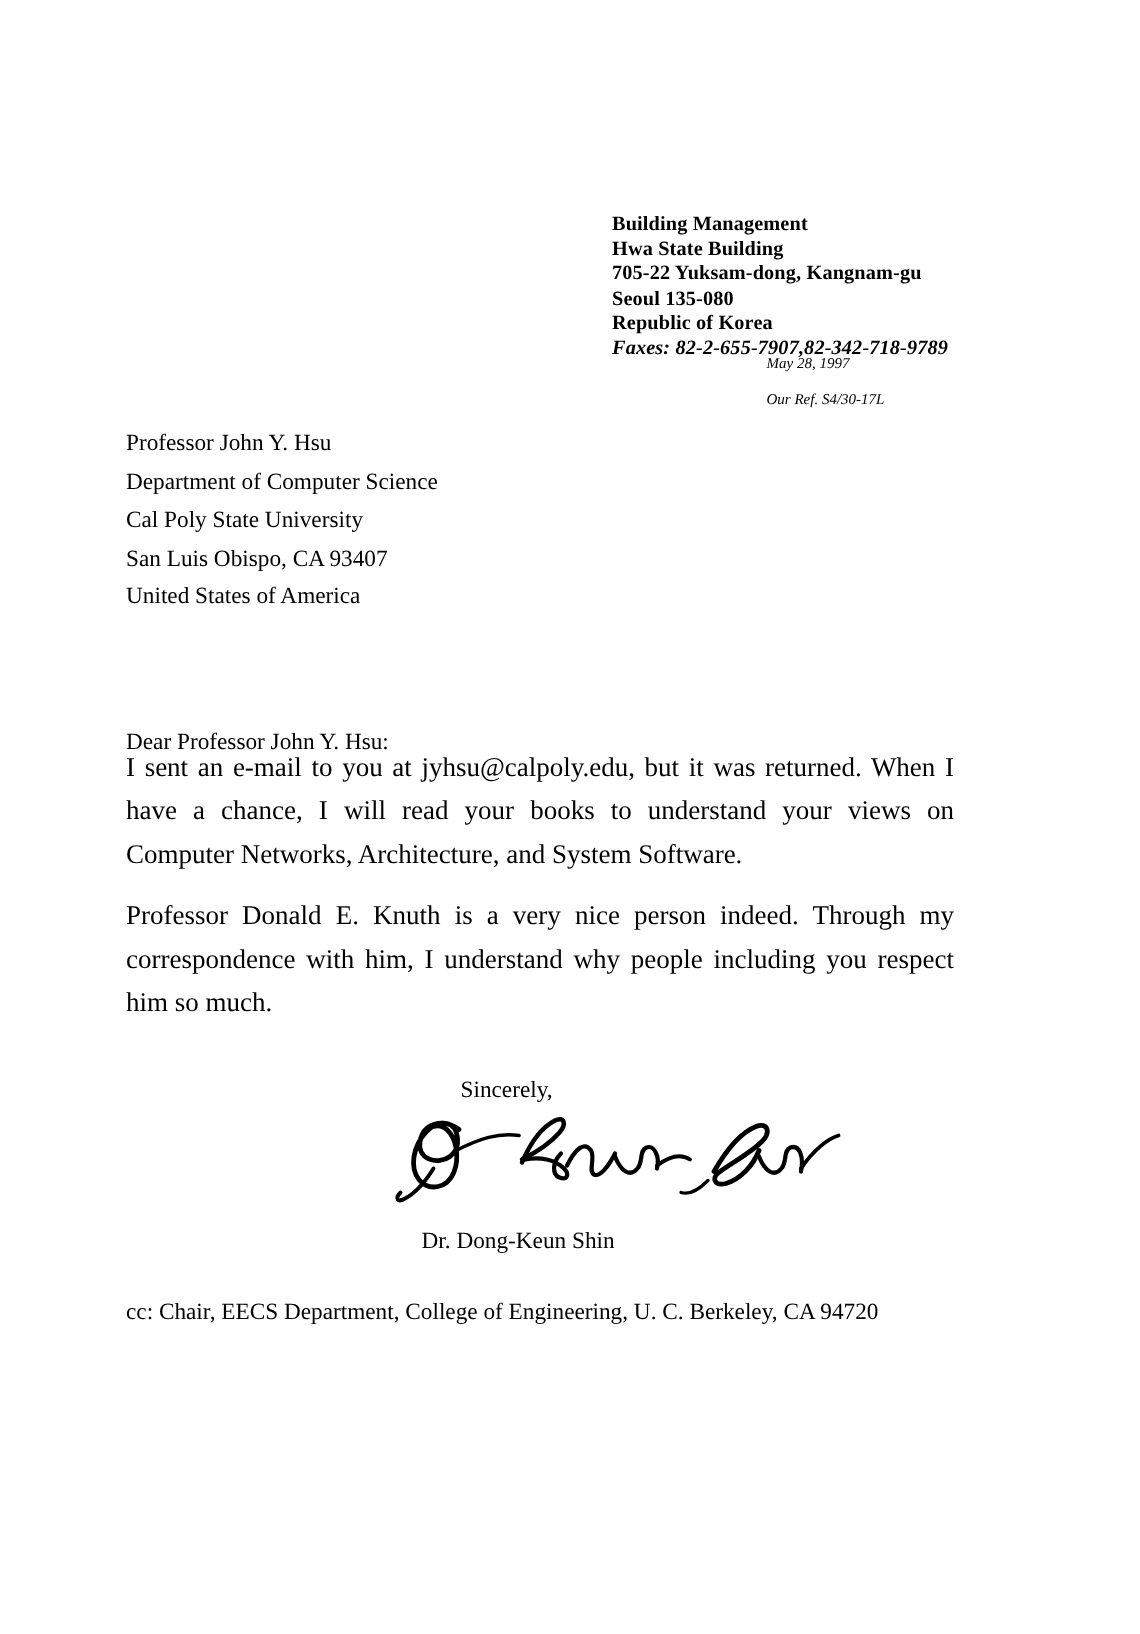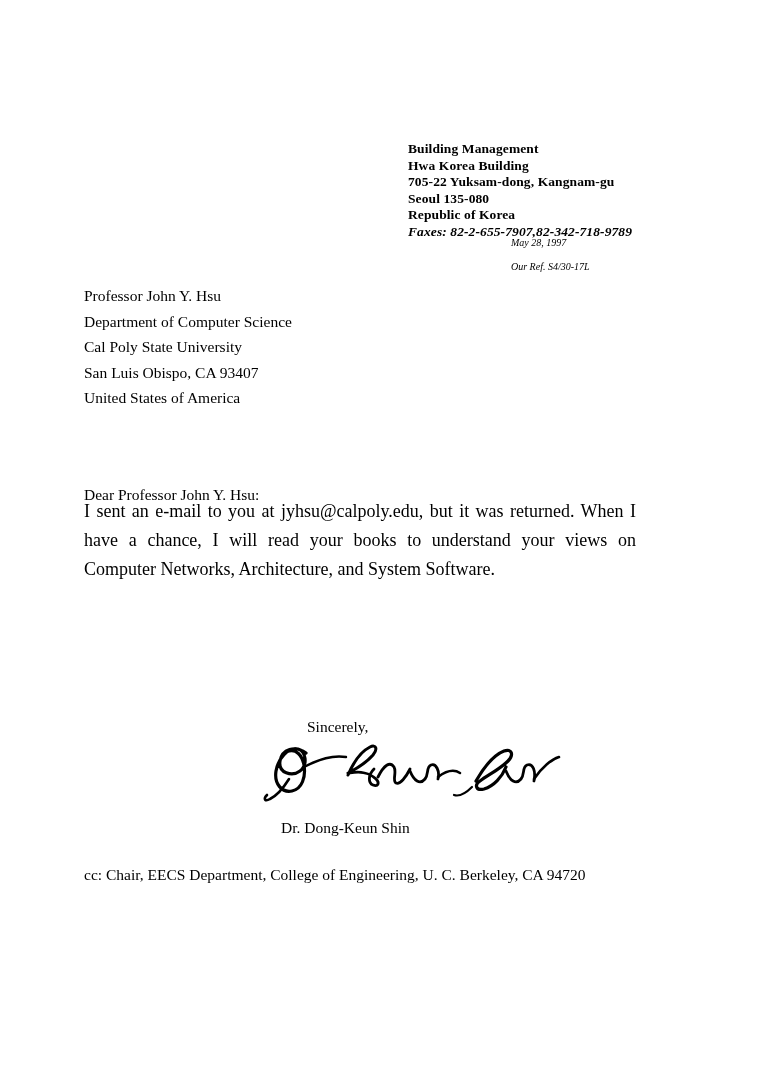--- a/index.html
+++ b/index.html
@@ -123,21 +123,21 @@
     white-space: nowrap;
   }
 </style>
 </head>
 <body>
 
 <div class="page">
 
   <div class="letterhead">
     <div>Building Management</div>
-    <div>Hwa Korea Building</div>
+    <div>Hwa State Building</div>
     <div>705-22 Yuksam-dong, Kangnam-gu</div>
     <div>Seoul 135-080</div>
     <div>Republic of Korea</div>
     <div class="faxes">Faxes: 82-2-655-7907,82-342-718-9789</div>
   </div>
 
   <div class="dateblock">
     <div>May 28, 1997</div>
     <div>Our Ref. S4/30-17L</div>
   </div>
@@ -146,20 +146,21 @@
     <div>Professor John Y. Hsu</div>
     <div>Department of Computer Science</div>
     <div>Cal Poly State University</div>
     <div>San Luis Obispo, CA 93407</div>
     <div>United States of America</div>
   </div>
 
   <div class="salutation">Dear Professor John Y. Hsu:</div>
 
   <div class="body-para para-1">I sent an e-mail to you at jyhsu@calpoly.edu, but it was returned.   When I have a chance, I will read your books to understand your views on Computer Networks, Architecture, and System Software.</div>
+  <div class="body-para para-2">Professor Donald E. Knuth is a very nice person indeed.   Through my correspondence with him, I understand why people including you respect him so much.</div>
 
   <div class="closing">Sincerely,</div>
 
   <div class="signature">
     <svg width="300" height="70" viewBox="0 0 300 70" xmlns="http://www.w3.org/2000/svg">
       <g fill="none" stroke="#000000" stroke-linecap="round" stroke-linejoin="round">
 
         <path d="M44 16 C33 8, 20 12, 18 24 C16 36, 30 40, 38 34 C46 28, 44 14, 36 12 C26 10, 16 22, 14 34 C12 47, 20 56, 30 54 C40 52, 44 40, 42 28 C40 18, 34 12, 27 14" stroke-width="3.2"></path>
         <path d="M27 42 C22 50, 16 58, 8 62 C3 65, 1 62, 5 58" stroke-width="2.6"></path>
 

